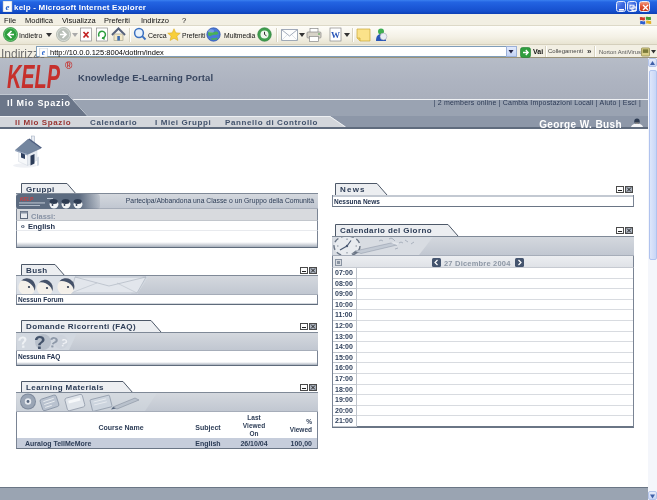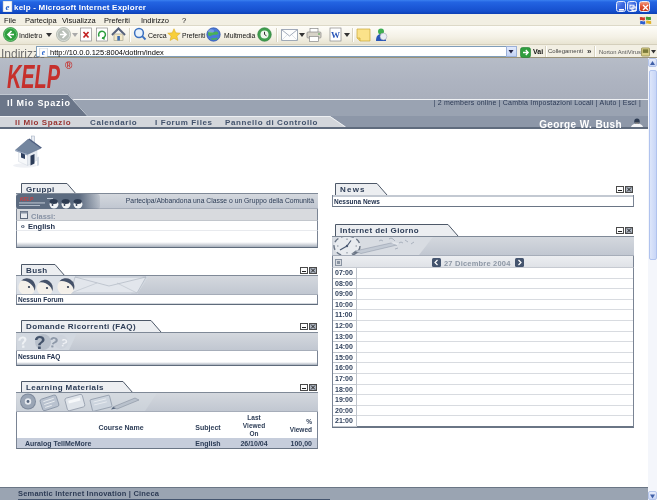--- a/index.html
+++ b/index.html
@@ -81,21 +81,21 @@
       </svg>
     </div>
   <div id="btnclose" class="winbtn abs" style="left:639px;width:11px">
       <svg width="11" height="11">
         <path d="M3,3 L8,8 M8,3 L3,8" stroke="#fff" stroke-width="1.4"></path>
       </svg>
     </div>
 
   <div id="menubar" class="abs"></div>
   <div class="menuitem abs" style="left:4px">File</div>
-  <div class="menuitem abs" style="left:25px">Partecipa</div>
+  <div class="menuitem abs" style="left:25px">Modifica</div>
   <div class="menuitem abs" style="left:62px">Visualizza</div>
   <div class="menuitem abs" style="left:104px">Preferiti</div>
   <div class="menuitem abs" style="left:141px">Indirizzo</div>
   <div class="menuitem abs" style="left:182px">?</div>
   <svg class="abs" style="left:639px;top:15px" width="14" height="11" viewBox="0 0 14 11">
       <g transform="rotate(-4 7 5)">
         <path d="M1,2 C3,1 4,3 6,2 L6,5 C4,6 3,4 1,5 Z" fill="#d43b2a"></path>
         <path d="M7,2 C9,1 10,3 12,2 L12,5 C10,6 9,4 7,5 Z" fill="#3f9c3a"></path>
         <path d="M1,6 C3,5 4,7 6,6 L6,9 C4,10 3,8 1,9 Z" fill="#2f5fd0"></path>
         <path d="M7,6 C9,5 10,7 12,6 L12,9 C10,10 9,8 7,9 Z" fill="#e0b32b"></path>
@@ -235,37 +235,38 @@
   <svg class="abs" style="left:651px;top:50px" width="5" height="4">
       <path d="M0,0 L5,0 L2.5,3.5 Z" fill="#333"></path>
     </svg>
 
   <div id="page" class="abs">
     <div id="pagehdr" class="abs"></div>
     <svg class="abs" style="left:4px;top:1px" width="80" height="32" viewBox="0 0 80 32">
         <text x="3" y="29" font-size="33" font-weight="bold" font-style="italic" textLength="53" lengthAdjust="spacingAndGlyphs" fill="#c6302c" font-family="Liberation Sans">KELP</text>
       </svg>
     <div id="kelpreg" class="abs">®</div>
+    <div id="kelptag" class="abs">Knowledge E-Learning Portal</div>
 
     <div id="darkbarbg" class="abs"></div>
     <svg id="dtab" class="abs" width="90" height="22" viewBox="0 0 90 22">
         <path d="M0,22 L0,0 L68,0 L88,22 Z" fill="#6b7689"></path>
         <path d="M0,0.5 L68,0.5 L87.5,22" fill="none" stroke="#c8cfd8" stroke-width="0.9"></path>
       </svg>
     <div id="dtabtext" class="abs">Il Mio Spazio</div>
     <div id="hdrlinks" class="abs">| 2 members online | Cambia Impostazioni Locali | Aiuto | Esci |</div>
 
     <div id="navrow" class="abs"></div>
     <svg class="abs" style="left:0;top:58px" width="347" height="11" viewBox="0 0 347 11">
         <path d="M0,11 L0,0 L330,0 L346,11 Z" fill="#d3d6db"></path>
         <path d="M0,0.5 L330,0.5 L345.5,11" fill="none" stroke="#eef0f3" stroke-width="1"></path>
       </svg>
     <div class="navlbl abs" style="left:15px;color:#9a3533">Il Mio Spazio</div>
     <div class="navlbl abs" style="left:90px">Calendario</div>
-    <div class="navlbl abs" style="left:155px">I Forum Files</div>
+    <div class="navlbl abs" style="left:155px">I Miei Gruppi</div>
     <div class="navlbl abs" style="left:225px">Pannello di Controllo</div>
     <div id="userlbl" class="abs">George W. Bush</div>
     <svg class="abs" style="left:629px;top:60px" width="16" height="9" viewBox="0 0 16 9">
         <path d="M2,9 C3,6.2 5.5,5.8 8,5.8 C10.5,5.8 13,6.2 14,9 Z" fill="#f2f4f7"></path>
         <circle cx="8" cy="3.2" r="2.7" fill="#2e3c52"></circle>
         <path d="M6.6,4 A1.8,1.8 0 0 0 9.4,4 L9.4,5.4 L6.6,5.4 Z" fill="#e8d8c0"></path>
       </svg>
 
     <svg class="abs" style="left:12px;top:77px" width="31" height="33" viewBox="0 0 31 33">
       <ellipse cx="13" cy="30.5" rx="12" ry="2.2" fill="#eff1f5"></ellipse>
@@ -453,21 +454,21 @@
           <path d="M1,0.5 L5,4.5 M5,0.5 L1,4.5" stroke="#222" stroke-width="1"></path>
         </svg>
       </div>
     <div class="abs" style="left:332px;top:137px;width:302px;height:2px;background:#c3c9d2;border-left:1px solid #7a8494;border-right:1px solid #7a8494;box-sizing:border-box;"></div>
     <div class="abs sideborders" style="left:332px;top:139px;width:302px;height:10px;background:#fff;border-bottom:1px solid #6a7585;"></div>
     <div class="smalltext abs" style="left:334px;top:140px;">Nessuna News</div>
 
     <svg class="abs" style="left:335px;top:166px" width="124" height="12" viewBox="0 0 124 12">
         <path d="M0.5,12 L0.5,0.5 L113,0.5 L123,12" fill="#eceef1" stroke="#4d5868" stroke-width="1"></path>
       </svg>
-    <div class="boxtabtext abs" style="left:340px;top:168px">Internet del Giorno</div>
+    <div class="boxtabtext abs" style="left:340px;top:168px">Calendario del Giorno</div>
     <div class="minbtn abs" style="left:616px;top:169px">
         <div></div>
       </div>
     <div class="clsbtn abs" style="left:625px;top:169px">
         <svg width="6" height="5" style="position:absolute;left:0;top:0">
           <path d="M1,0.5 L5,4.5 M5,0.5 L1,4.5" stroke="#222" stroke-width="1"></path>
         </svg>
       </div>
     <div class="bbar abs" style="left:332px;top:178px;width:302px;height:20px"></div>
     <svg class="abs" style="left:333px;top:179px" width="100" height="18" viewBox="0 0 100 18">
@@ -545,21 +546,20 @@
         </div>
       <div class="trow">
           <div class="tcell">20:00</div>
         </div>
       <div class="trow">
           <div class="tcell">21:00</div>
         </div>
     </div>
 
     <div id="pagefoot" class="abs"></div>
-    <div id="pagefoottext" class="abs">Semantic Internet Innovation | Cineca</div>
   </div>
 
   <div id="scroll" class="abs"></div>
   <div class="scrollarrow abs" style="top:58px">
       <svg width="7" height="7" style="position:absolute;left:0;top:1px">
         <path d="M3.5,1 L6,5 L1,5 Z" fill="#4060a8"></path>
       </svg>
     </div>
   <div class="scrollarrow abs" style="top:491px">
       <svg width="7" height="7" style="position:absolute;left:0;top:1px">

